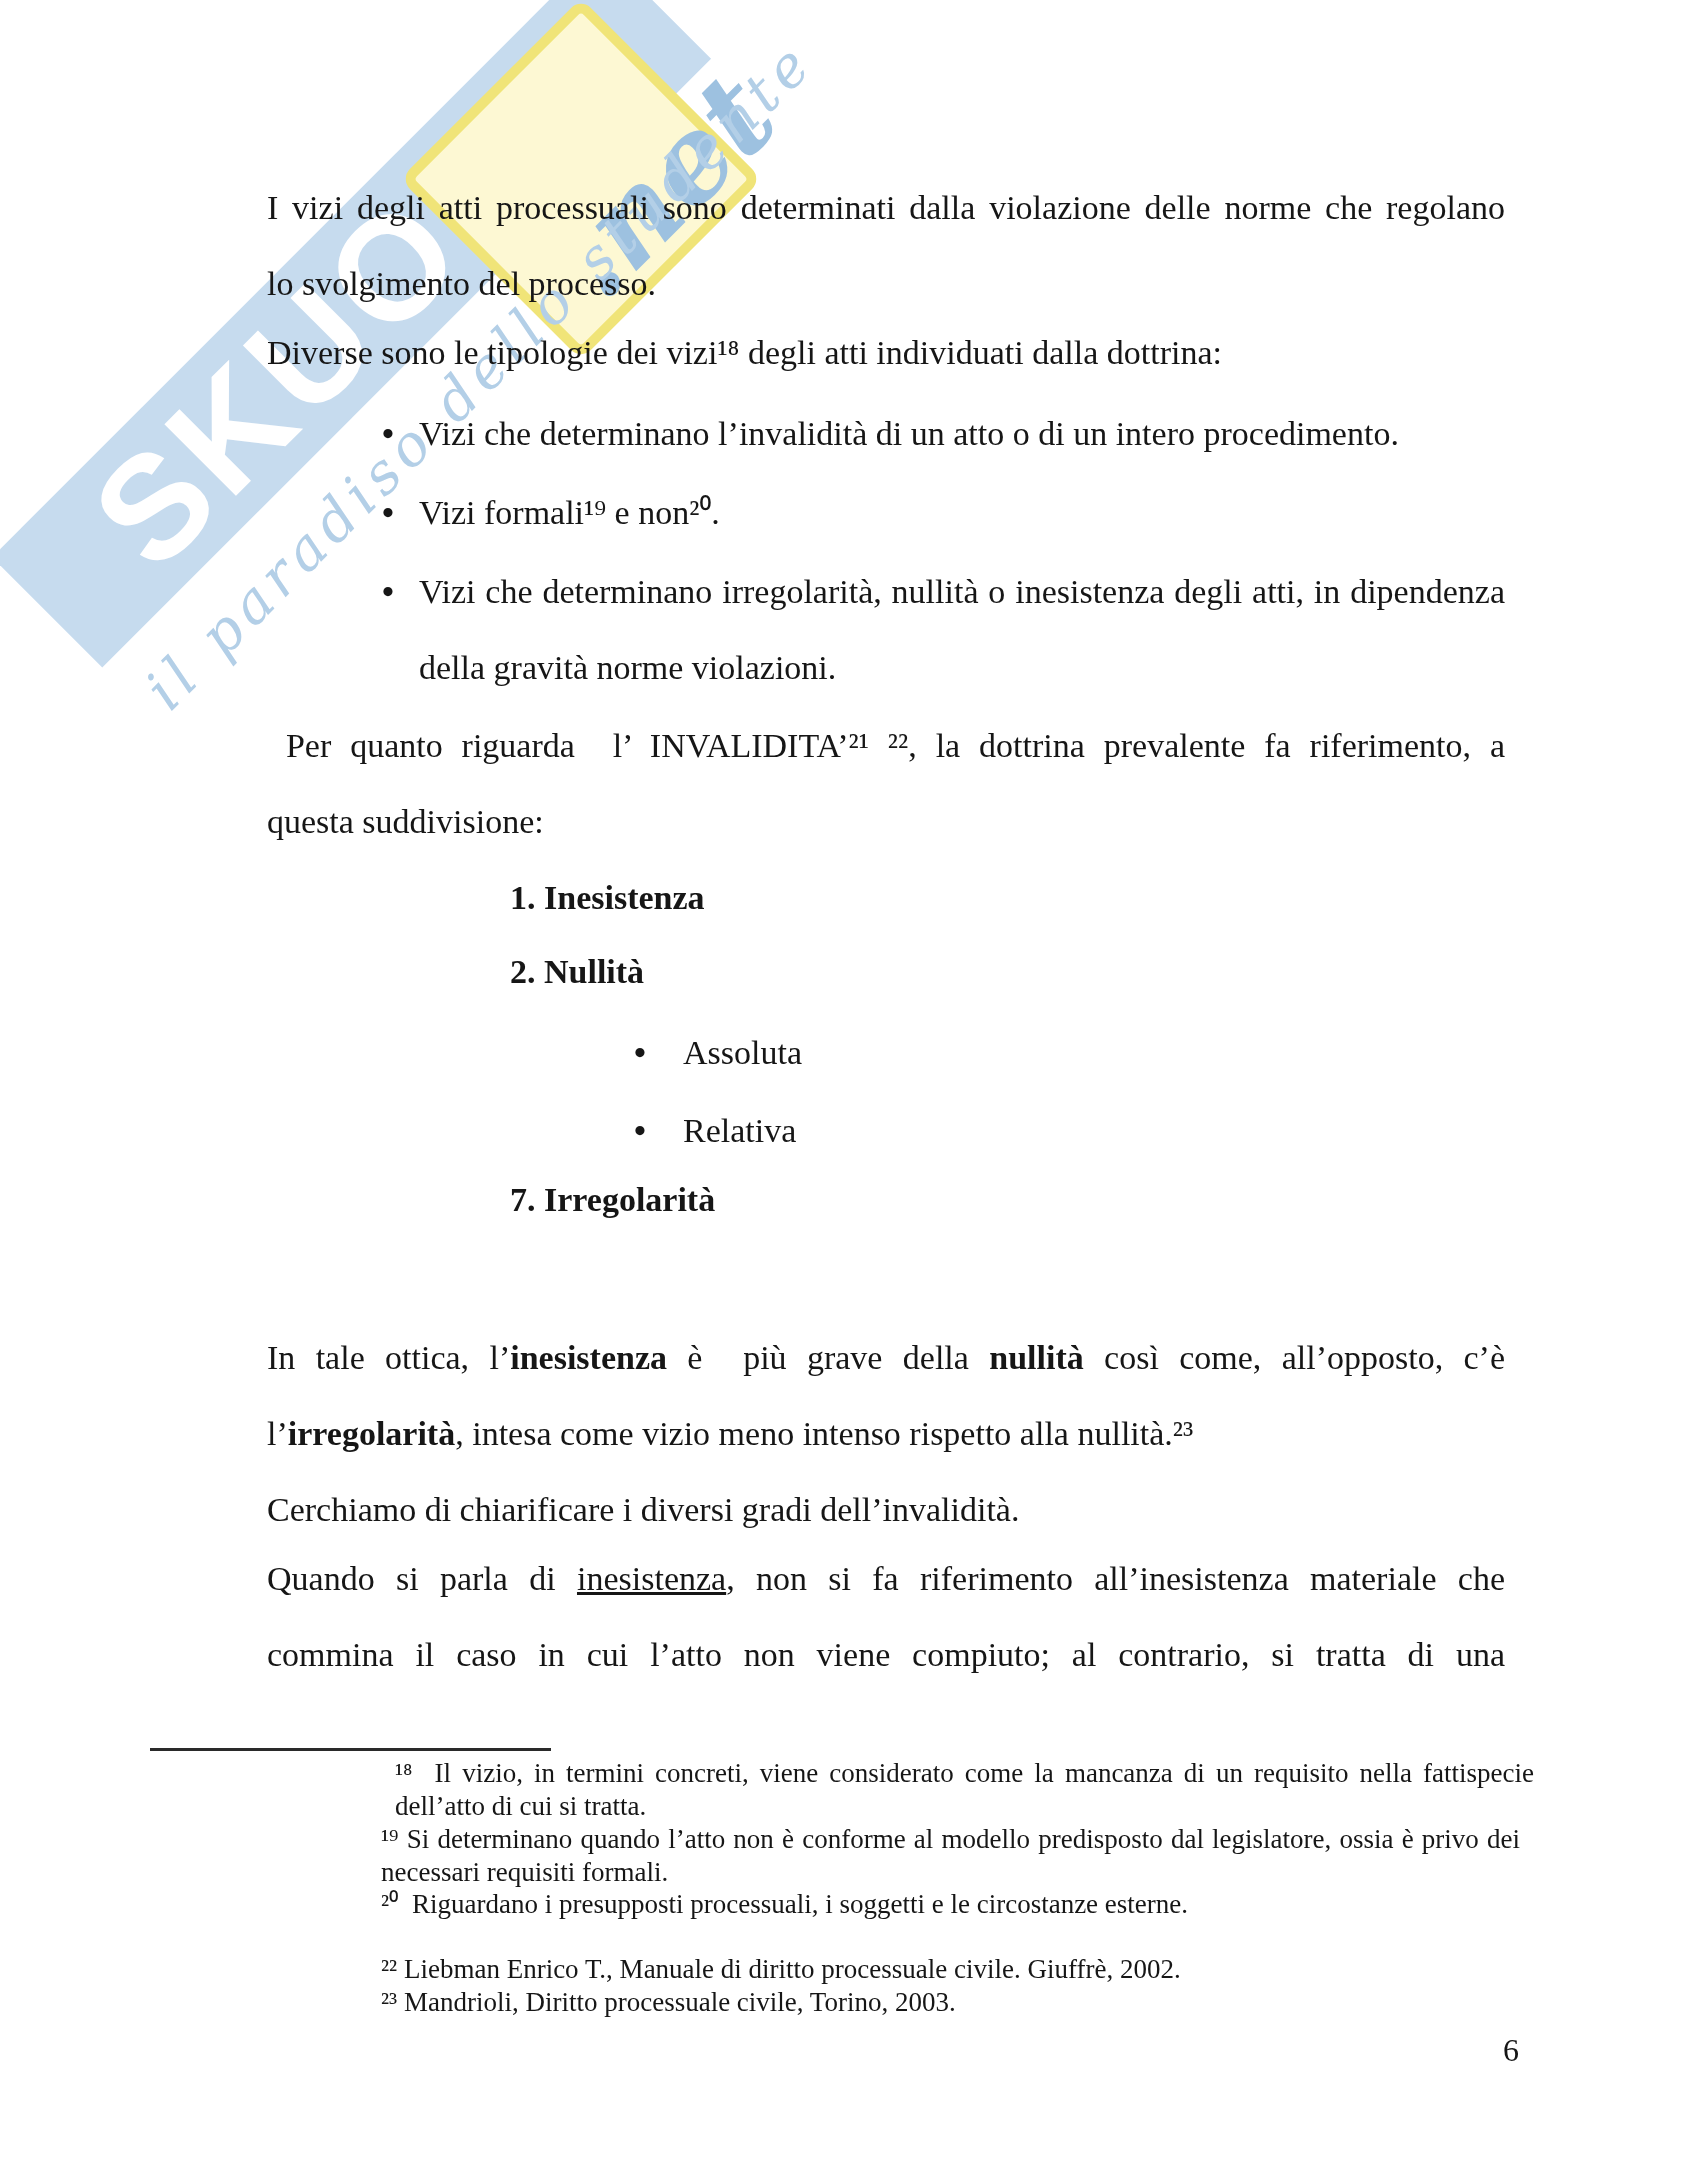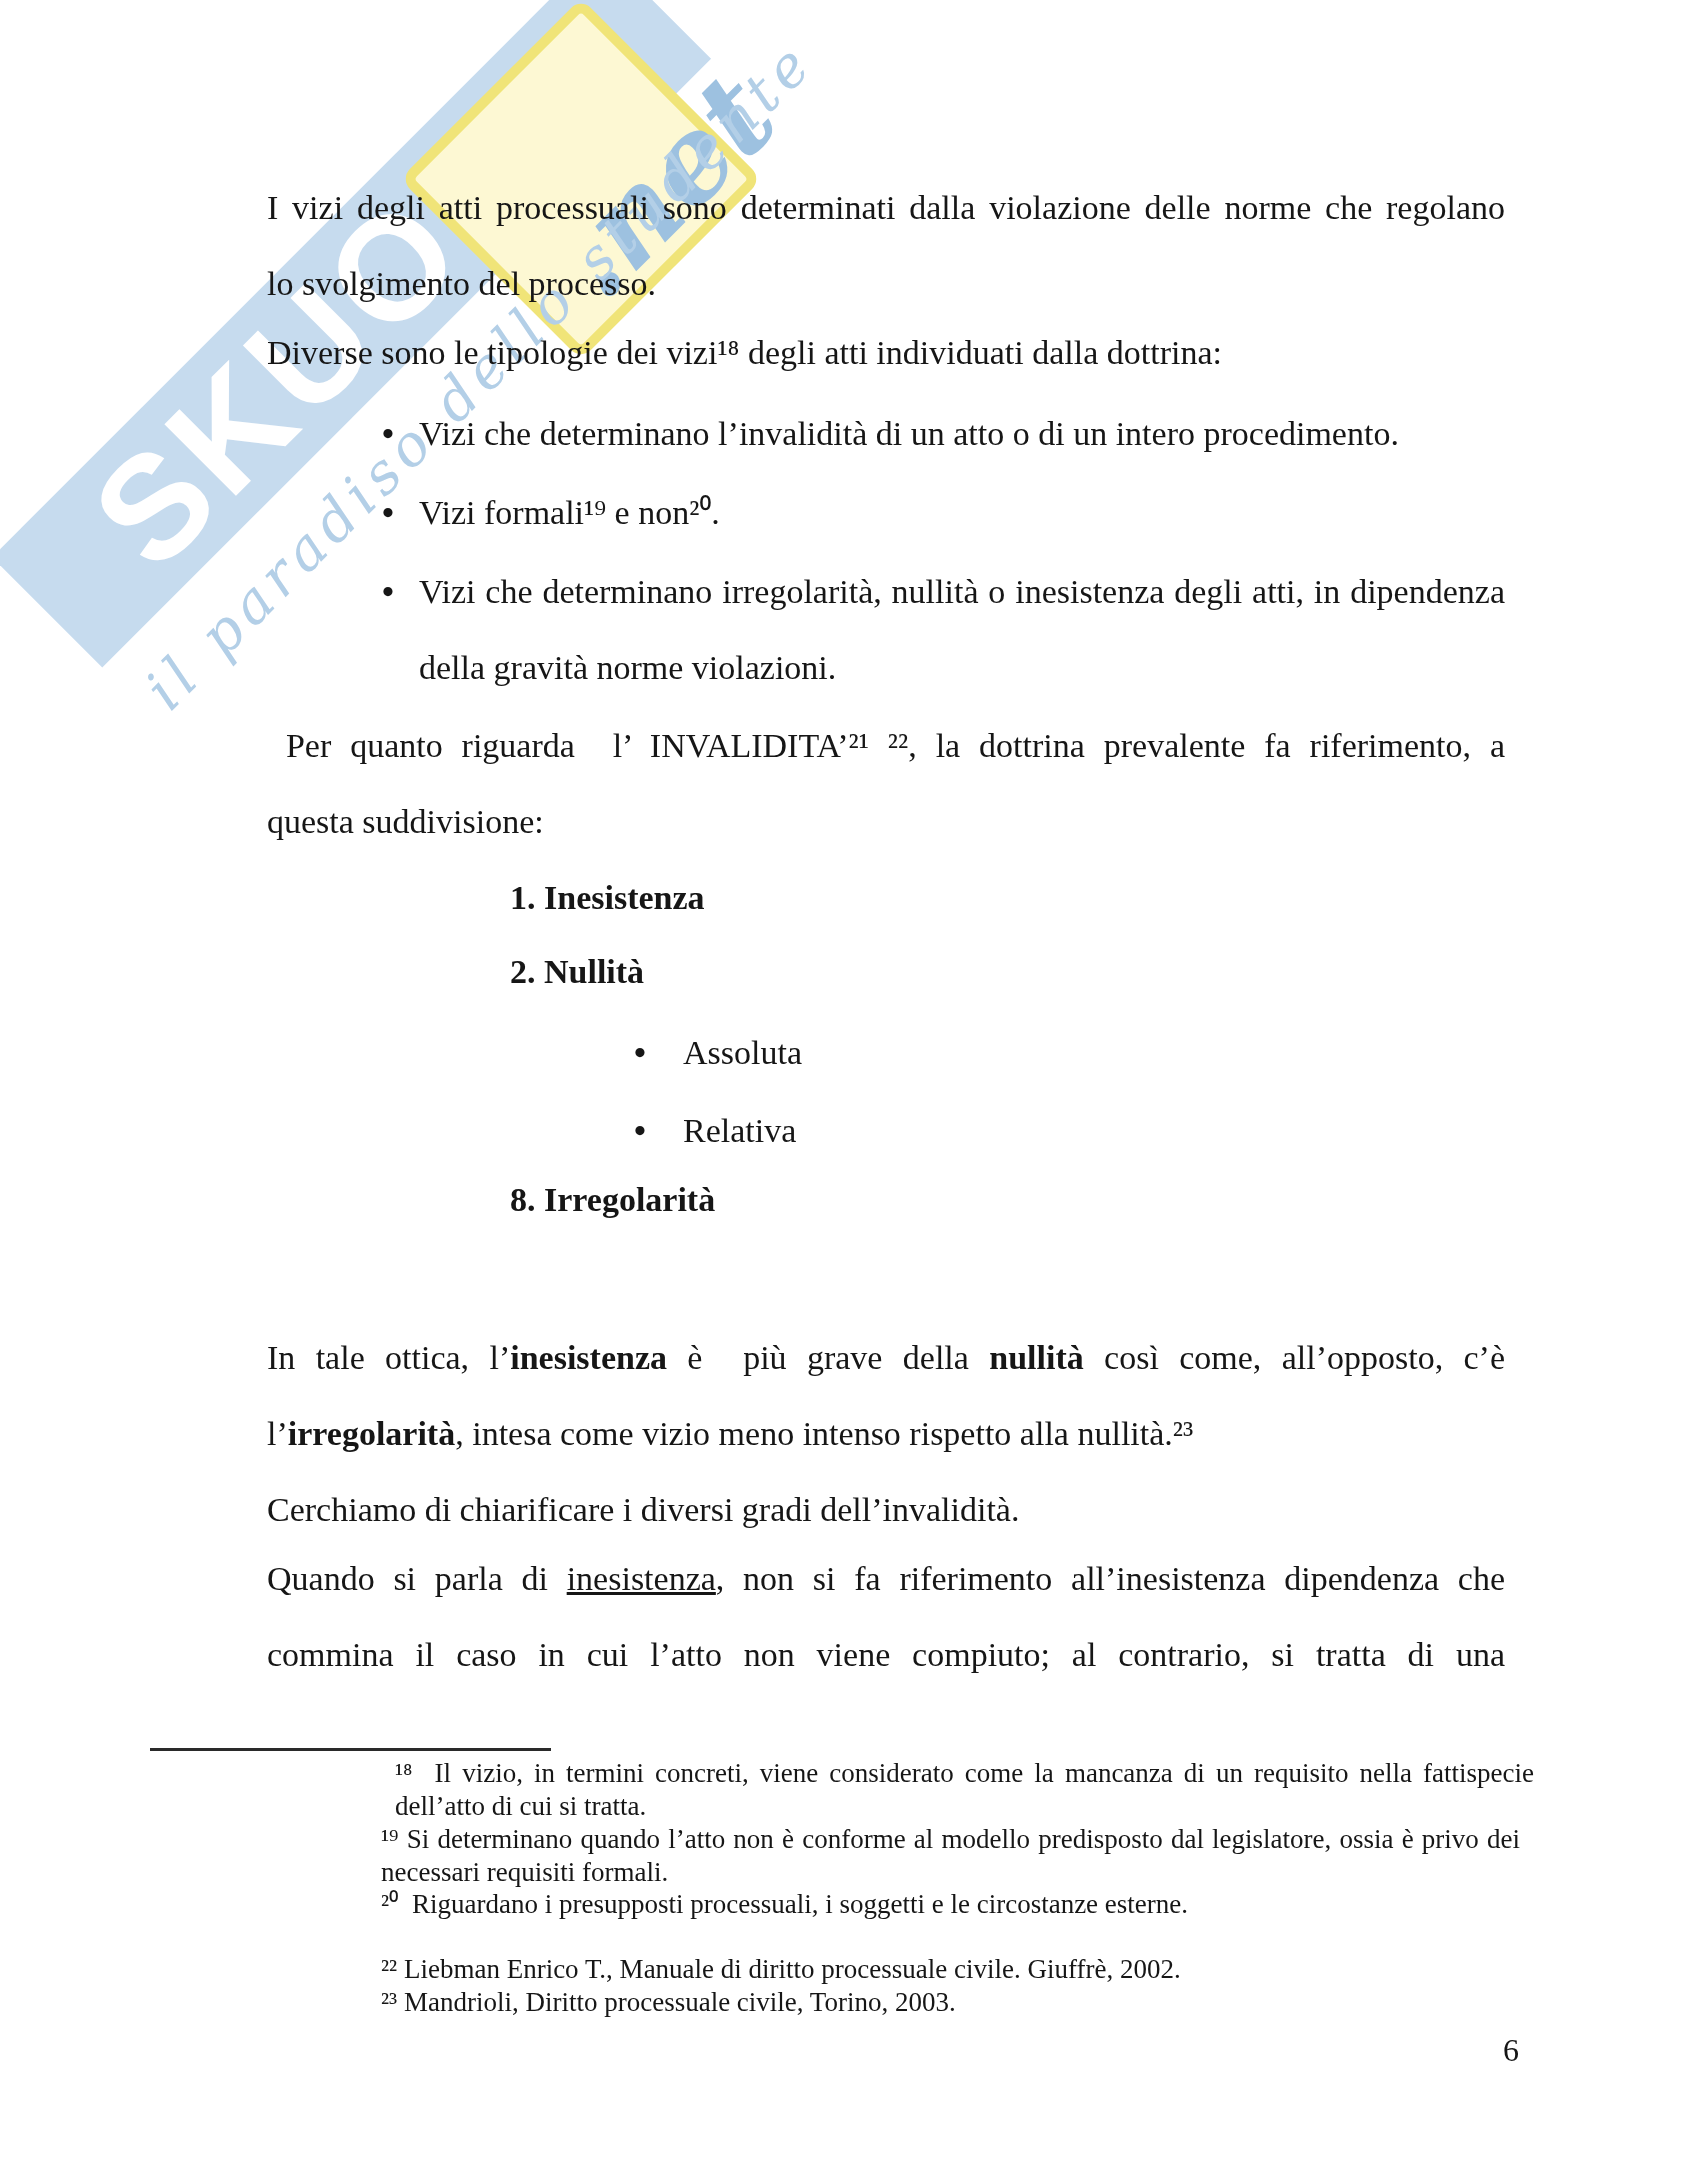--- a/index.html
+++ b/index.html
@@ -120,34 +120,34 @@
     <span class="bullet-dot" style="left:634px;top:1015px;">•</span>
     <div class="blk" style="left:683px;top:1015px;width:822px;">
       <div class="line">Assoluta</div>
     </div>
     <span class="bullet-dot" style="left:634px;top:1093px;">•</span>
     <div class="blk" style="left:683px;top:1093px;width:822px;">
       <div class="line">Relativa</div>
     </div>
 
     <div class="blk numbered" style="left:510px;top:1162px;">
-      <div class="line">8. Irregolarità</div>
+      <div class="line">7. Irregolarità</div>
     </div>
 
     <div class="blk w-body" style="left:267px;top:1320px;">
       <div class="line j"><span>In tale ottica, l’</span><span class="b">inesistenza</span><span> è &nbsp;più grave della </span><span class="b">nullità</span><span> così come, all’opposto, c’è</span></div>
       <div class="line"><span>l’</span><span class="b">irregolarità</span><span>, intesa come vizio meno intenso rispetto alla nullità.²³</span></div>
     </div>
 
     <div class="blk w-body" style="left:267px;top:1472px;">
       <div class="line">Cerchiamo di chiarificare i diversi gradi dell’invalidità.</div>
     </div>
 
     <div class="blk w-body" style="left:267px;top:1541px;">
-      <div class="line j"><span>Quando si parla di </span><span class="u">inesistenza</span><span>, non si fa riferimento all’inesistenza dipendenza che</span></div>
+      <div class="line j"><span>Quando si parla di </span><span class="u">inesistenza</span><span>, non si fa riferimento all’inesistenza materiale che</span></div>
       <div class="line j"><span>commina il caso in cui l’atto non viene compiuto; al contrario, si tratta di una</span></div>
     </div>
 
     <div id="separator"></div>
 
     <div class="fn" style="left:395px;top:1757px;font-family:Liberation Serif, serif;">
       <div class="fline j">¹⁸&nbsp; Il vizio, in termini concreti, viene considerato come la mancanza di un requisito nella fattispecie</div>
       <div class="fline">dell’atto di cui si tratta.</div>
     </div>
     <div class="fn" style="left:381px;top:1823px;">

